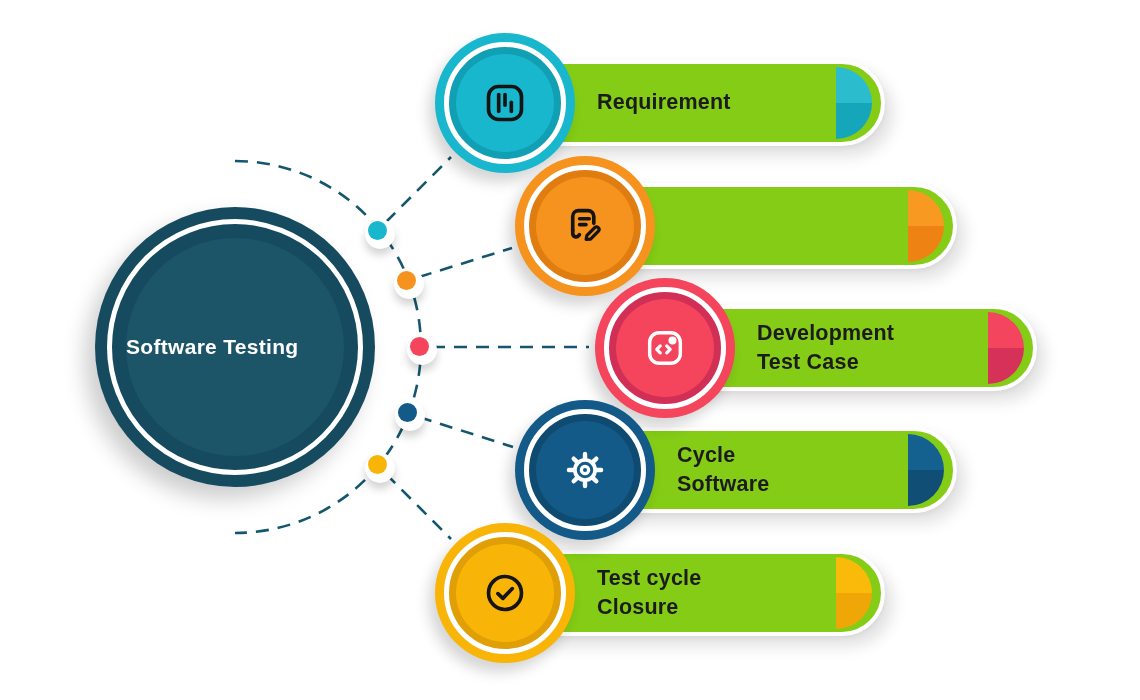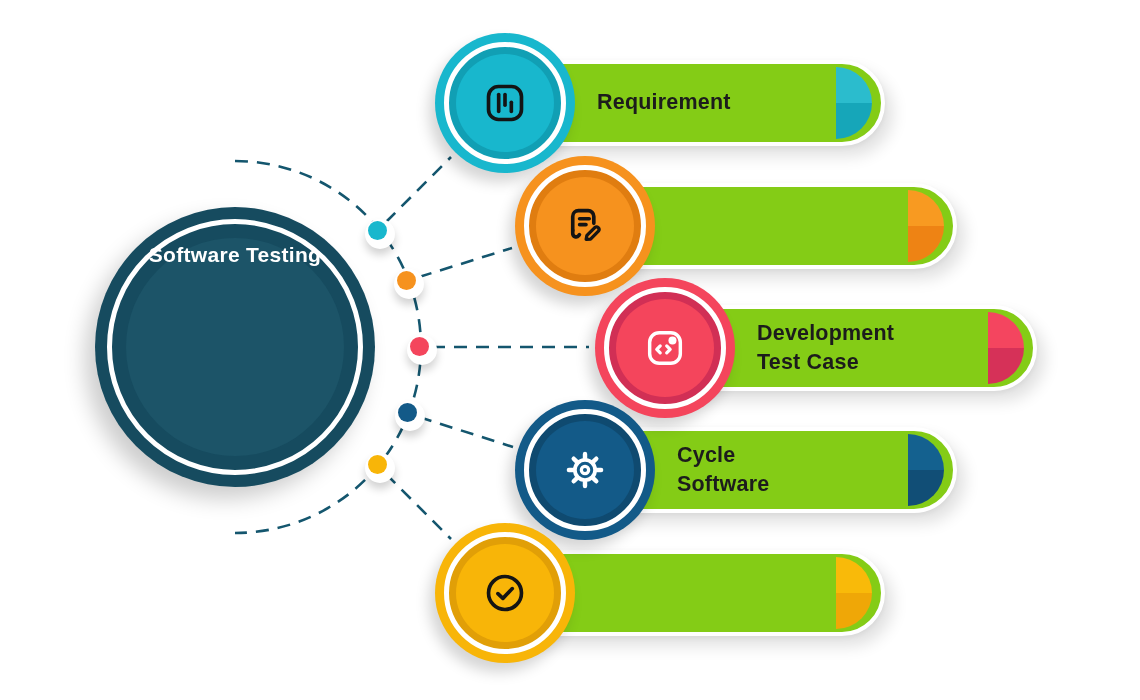--- a/index.html
+++ b/index.html
@@ -38,21 +38,21 @@
     box-shadow:-10px 12px 22px rgba(0,0,0,.20);
     z-index:2;
   }
   .m-ring {
     position:absolute; inset:12px; border-radius:50%;
     border:5px solid #ffffff; background:var(--title-c,#164b5f);
   }
   .m-fill {
     position:absolute; inset:14px; border-radius:50%;
     background:var(--title-inner,#1c5468);
-    display:flex; flex-direction:column; align-items:center; justify-content:space-between;
+    display:flex; align-items:center; justify-content:space-between;
   }
   .m-fill div {
     color:#ffffff; font-size:21px; font-weight:700;
     letter-spacing:.3px; line-height:1.62; text-align:center;
   }
 
   
   .pill {
     position:absolute; height:86px; border-radius:43px;
     background:#84cc16; border:4px solid #ffffff;
@@ -213,20 +213,24 @@
         <line class="st" x1="5.5" y1="12" x2="3.6" y2="12" stroke-width="2.3" stroke-linecap="round"></line>
         <line class="st" x1="7.4" y1="7.4" x2="6.1" y2="6.1" stroke-width="2.3" stroke-linecap="round"></line>
         <line class="st" x1="12" y1="5.5" x2="12" y2="3.6" stroke-width="2.3" stroke-linecap="round"></line>
         <line class="st" x1="16.6" y1="7.4" x2="17.9" y2="6.1" stroke-width="2.3" stroke-linecap="round"></line>
       </svg>
     </div>
       </div>
   </div>
 
   <div class="pill pill5" style="--c: #f8b508; --cd: #e19f07; --cap1: #f9ba09; --cap2: #efa707; --icon: #141414;">
+    <div class="pill-text">
+      <div>Test cycle</div>
+      <div>Closure</div>
+    </div>
     <div class="cap"></div>
   </div>
   <div class="stage-circle circ5" style="--c: #f8b508; --cd: #e19f07; --cap1: #f9ba09; --cap2: #efa707; --icon: #141414;">
     <div class="ring">
         <div class="fill">
       <svg class="stage-icon" width="46" height="46" viewBox="0 0 24 24">
         <circle class="st" cx="12" cy="12" r="8.6" stroke-width="1.9"></circle>
         <polyline class="st" points="8.3,12.3 10.9,14.8 15.8,9.7" stroke-width="1.9" stroke-linecap="round" stroke-linejoin="round"></polyline>
       </svg>
     </div>

